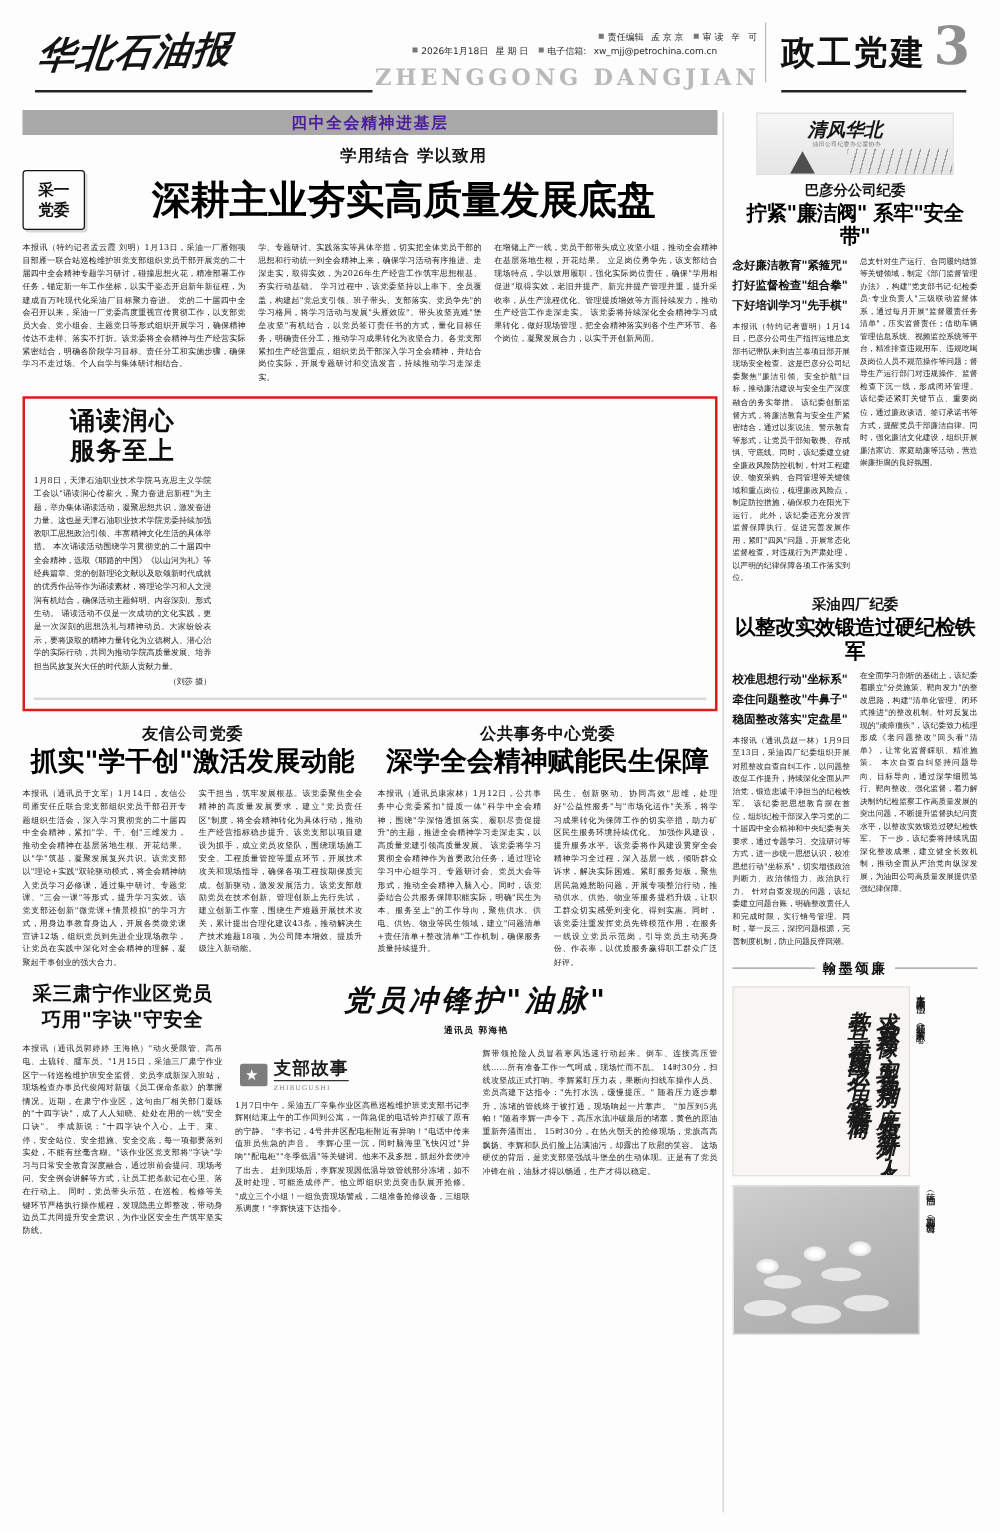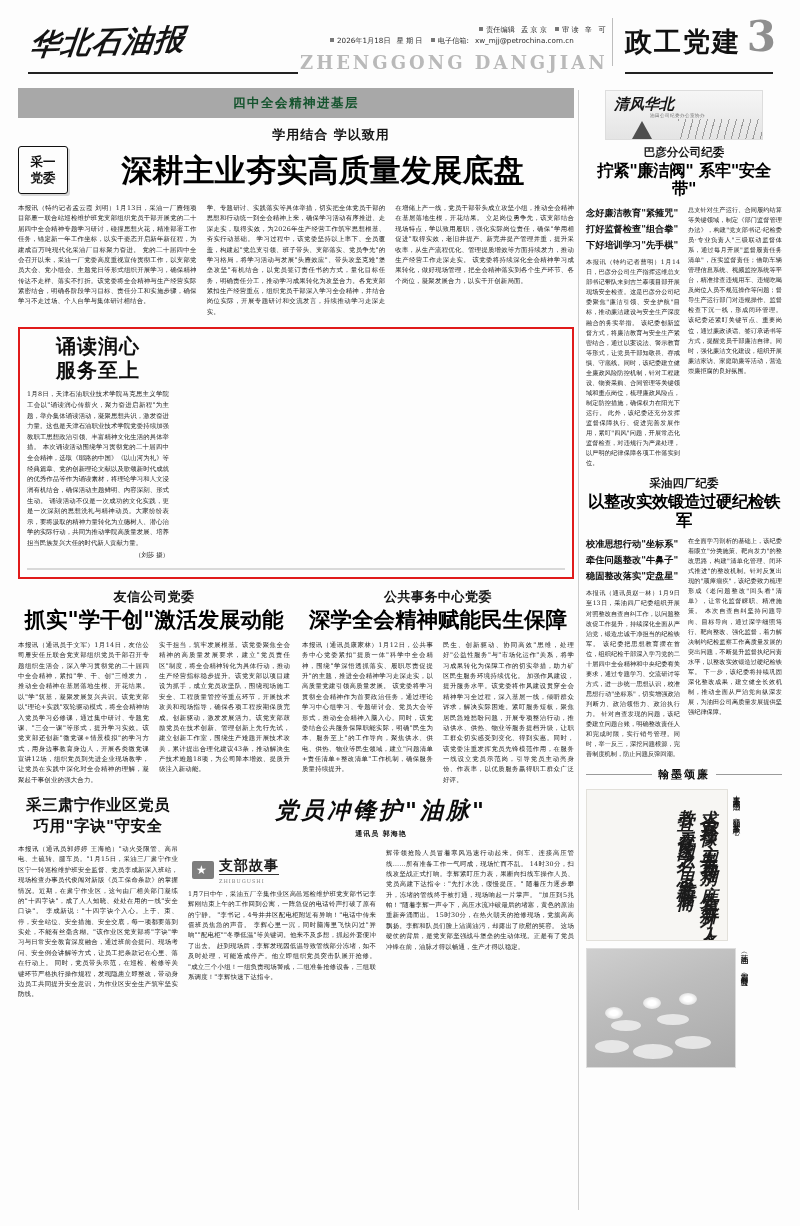--- a/index.html
+++ b/index.html
@@ -48,21 +48,21 @@
   .rule-right{position:absolute;left:625px;top:72px;width:148px;height:2px;background:#222;}
 
   
   .content{position:absolute;left:0;top:88px;width:800px;height:1138px;}
   .col-left{position:absolute;left:18px;top:0;width:556px;}
   .col-right{position:absolute;left:586px;top:0;width:196px;}
   .vdiv{position:absolute;left:578px;top:2px;width:1px;height:1120px;background:#cfcfcf;}
 
   
   .banner{
-    width:556px;height:30px;background:#a8a8a8;color:#14532d;
+    width:556px;height:20px;background:#a8a8a8;color:#4c1d95;
     display:flex;align-items:center;justify-content:center;
     font-family:"DejaVu Serif","Liberation Serif",serif;
     font-weight:700;font-size:12.5px;letter-spacing:1.5px;
   }
 
   
   .lead{position:relative;margin-top:8px;}
   .kicker{
     text-align:center;font-family:"DejaVu Serif","Liberation Serif",serif;
     font-size:13px;font-weight:700;letter-spacing:1px;color:#161616;
@@ -141,21 +141,21 @@
   .story-by{text-align:center;font-size:7px;font-family:"DejaVu Serif","Liberation Serif",serif;margin-top:3px;letter-spacing:1px;font-weight:700;}
   .badge{display:flex;align-items:center;gap:5px;margin:6px 0 4px 4px;}
   .badge-star{width:22px;height:18px;background:#7d7d7d;position:relative;border-radius:2px;}
   .badge-star:before{content:"★";position:absolute;left:4px;top:0px;color:#fff;font-size:12px;}
   .badge-txt{font-family:"DejaVu Serif","Liberation Serif",serif;font-weight:700;font-size:14px;letter-spacing:1px;border-bottom:1.5px solid #333;padding-bottom:1px;}
   .badge-py{font-size:5px;color:#7a7a7a;letter-spacing:1px;}
 
   
   .logo-box{width:156px;height:48px;margin:2px auto 0;position:relative;
     background:linear-gradient(180deg,#f6f6f6,#e4e4e4);border:1px solid #ddd;overflow:hidden;}
-  .logo-box .brand{position:absolute;left:8px;top:4px;font-family:"DejaVu Serif","Liberation Serif",serif;
+  .logo-box .brand{position:absolute;left:40px;top:4px;font-family:"DejaVu Serif","Liberation Serif",serif;
     font-style:italic;font-weight:700;font-size:15px;color:#151515;}
   .logo-box .sub{position:absolute;left:44px;top:22px;font-size:4.6px;color:#6c6c6c;letter-spacing:.4px;}
   .logo-box .hill{position:absolute;left:26px;bottom:0;width:0;height:0;border-left:10px solid transparent;border-right:10px solid transparent;border-bottom:18px solid #4e4e4e;}
   .logo-box .grid{position:absolute;right:0;bottom:0;width:84px;height:20px;
     background:repeating-linear-gradient(105deg,#9a9a9a 0 1px,transparent 1px 7px);}
   .r-org{text-align:center;font-family:"DejaVu Serif","Liberation Serif",serif;font-weight:700;font-size:11.5px;margin-top:5px;color:#141414;}
   .r-title{text-align:center;font-family:"DejaVu Serif","Liberation Serif",serif;font-weight:700;
            font-size:16.5px;margin-top:2px;line-height:1.12;color:#000;letter-spacing:-.5px;}
   .r-cols{display:flex;gap:8px;margin-top:6px;}
   .r-col{flex:1;font-family:"DejaVu Serif","Liberation Serif",serif;font-size:6.2px;line-height:1.62;text-align:justify;color:#1b1b1b;}

